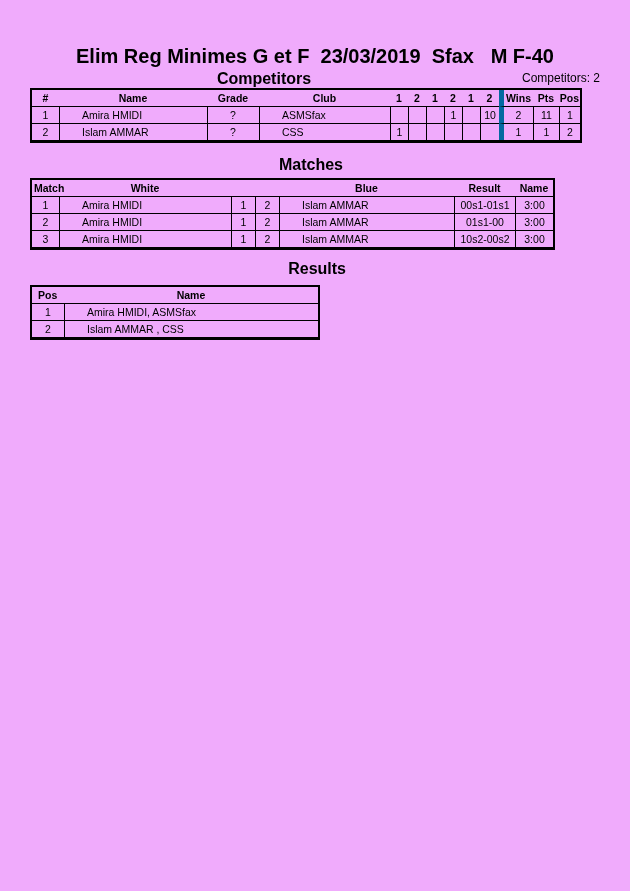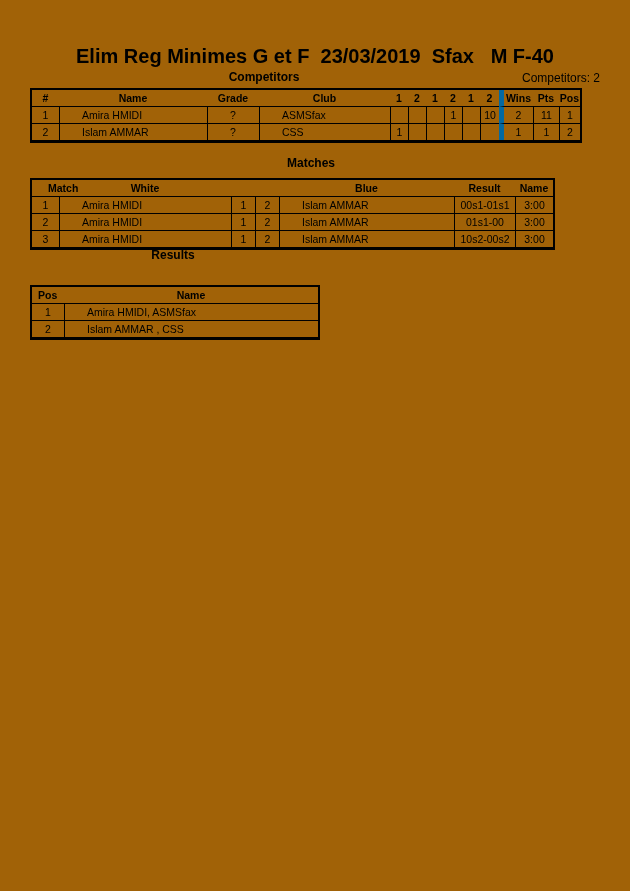--- a/index.html
+++ b/index.html
@@ -1,41 +1,41 @@
 <!DOCTYPE html>
 <html><head>
 <meta charset="utf-8">
 <style>
   html, body { margin: 0; padding: 0; background: #ffffff; }
   .page {
     position: relative;
     width: 630px;
     height: 891px;
-    background: #a16207;
+    background: #f0abfc;
     color: #000000;
     font-family: "Liberation Sans", sans-serif;
     overflow: hidden;
   }
   .doc-title {
     position: absolute;
     top: 45px; left: 0; width: 630px;
     text-align: center;
     font-size: 20px;
     font-weight: bold;
     white-space: pre;
   }
   .section-heading {
     position: absolute;
-    font-size: 12px;
+    font-size: 16px;
     font-weight: bold;
     text-align: center;
   }
   .heading-competitors { top: 70px; left: 0; width: 528px; }
   .heading-matches    { top: 156px; left: 0; width: 570px; padding-left: 26px; }
-  .heading-results    { top: 248px; left: 0; width: 346px; }
+  .heading-results    { top: 260px; left: 0; width: 346px; text-align: right; }
   .count-label {
     position: absolute;
     top: 71px; right: 30px;
     font-size: 12px;
   }
   table {
     position: absolute;
     border-collapse: separate;
     border-spacing: 0;
     table-layout: fixed;
@@ -55,21 +55,21 @@
     white-space: nowrap;
   }
   th { font-weight: bold; overflow: visible; }
   td {
     border-top: 1px solid #000000;
     border-left: 1px solid #000000;
     overflow: hidden;
   }
   td:first-child { border-left: none; }
   .al { text-align: left; padding-left: 22px; }
-  th.hdr-flush { text-align: left; padding-left: 16px; }
+  th.hdr-flush { text-align: left; padding-left: 2px; }
   
   .tbl-competitors th.grp, .tbl-competitors td.grp { border-left: 5px solid #0369a1; }
 </style>
 </head>
 <body>
 
 <div class="page">
 
   <div class="doc-title">Elim Reg Minimes G et F  23/03/2019  Sfax   M F-40</div>
 

